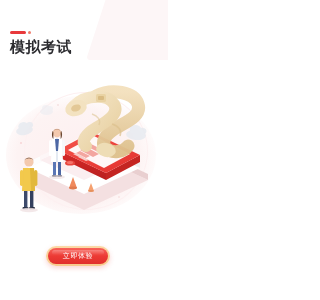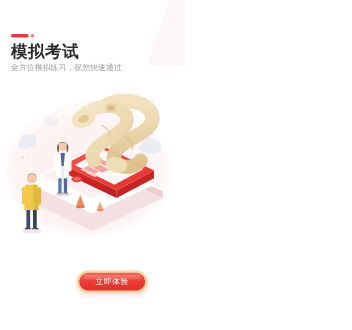--- a/index.html
+++ b/index.html
@@ -13,21 +13,20 @@
     overflow: hidden;
     font-family: "DejaVu Sans", "Liberation Sans", sans-serif;
     position: relative;
   }
   #screen {
     position: relative;
     width: 168px;
     height: 300px;
     background: #ffffff;
     overflow: hidden;
-    padding-left: 48px;
   }
 
   
   .bg-wash-tr {
     position: absolute;
     top: -14px; right: -26px;
     width: 96px; height: 74px;
     background: #fdf6f7;
     transform: skewX(-18deg);
     border-radius: 4px;
@@ -189,21 +188,20 @@
   <div class="cloud cloud-c"></div>
   <div class="cloud cloud-d"></div>
 
   <div class="accent-mark">
     <span class="accent-bar"></span>
     <span class="accent-dot"></span>
   </div>
 
   <div class="title">模拟考试</div>
 
-  <div class="subtitle">全方位模拟练习，祝您快速通过</div>
 
   <div class="stage">
     <svg width="168" height="134" viewBox="0 0 168 134" xmlns="http://www.w3.org/2000/svg">
       <defs>
         <linearGradient id="gScrollA" x1="0" y1="0" x2="1" y2="1">
           <stop offset="0%" stop-color="#f6e8cc"></stop>
           <stop offset="100%" stop-color="#e7cf9f"></stop>
         </linearGradient>
         <linearGradient id="gScrollB" x1="0" y1="0" x2="0" y2="1">
           <stop offset="0%" stop-color="#f3e0bd"></stop>

